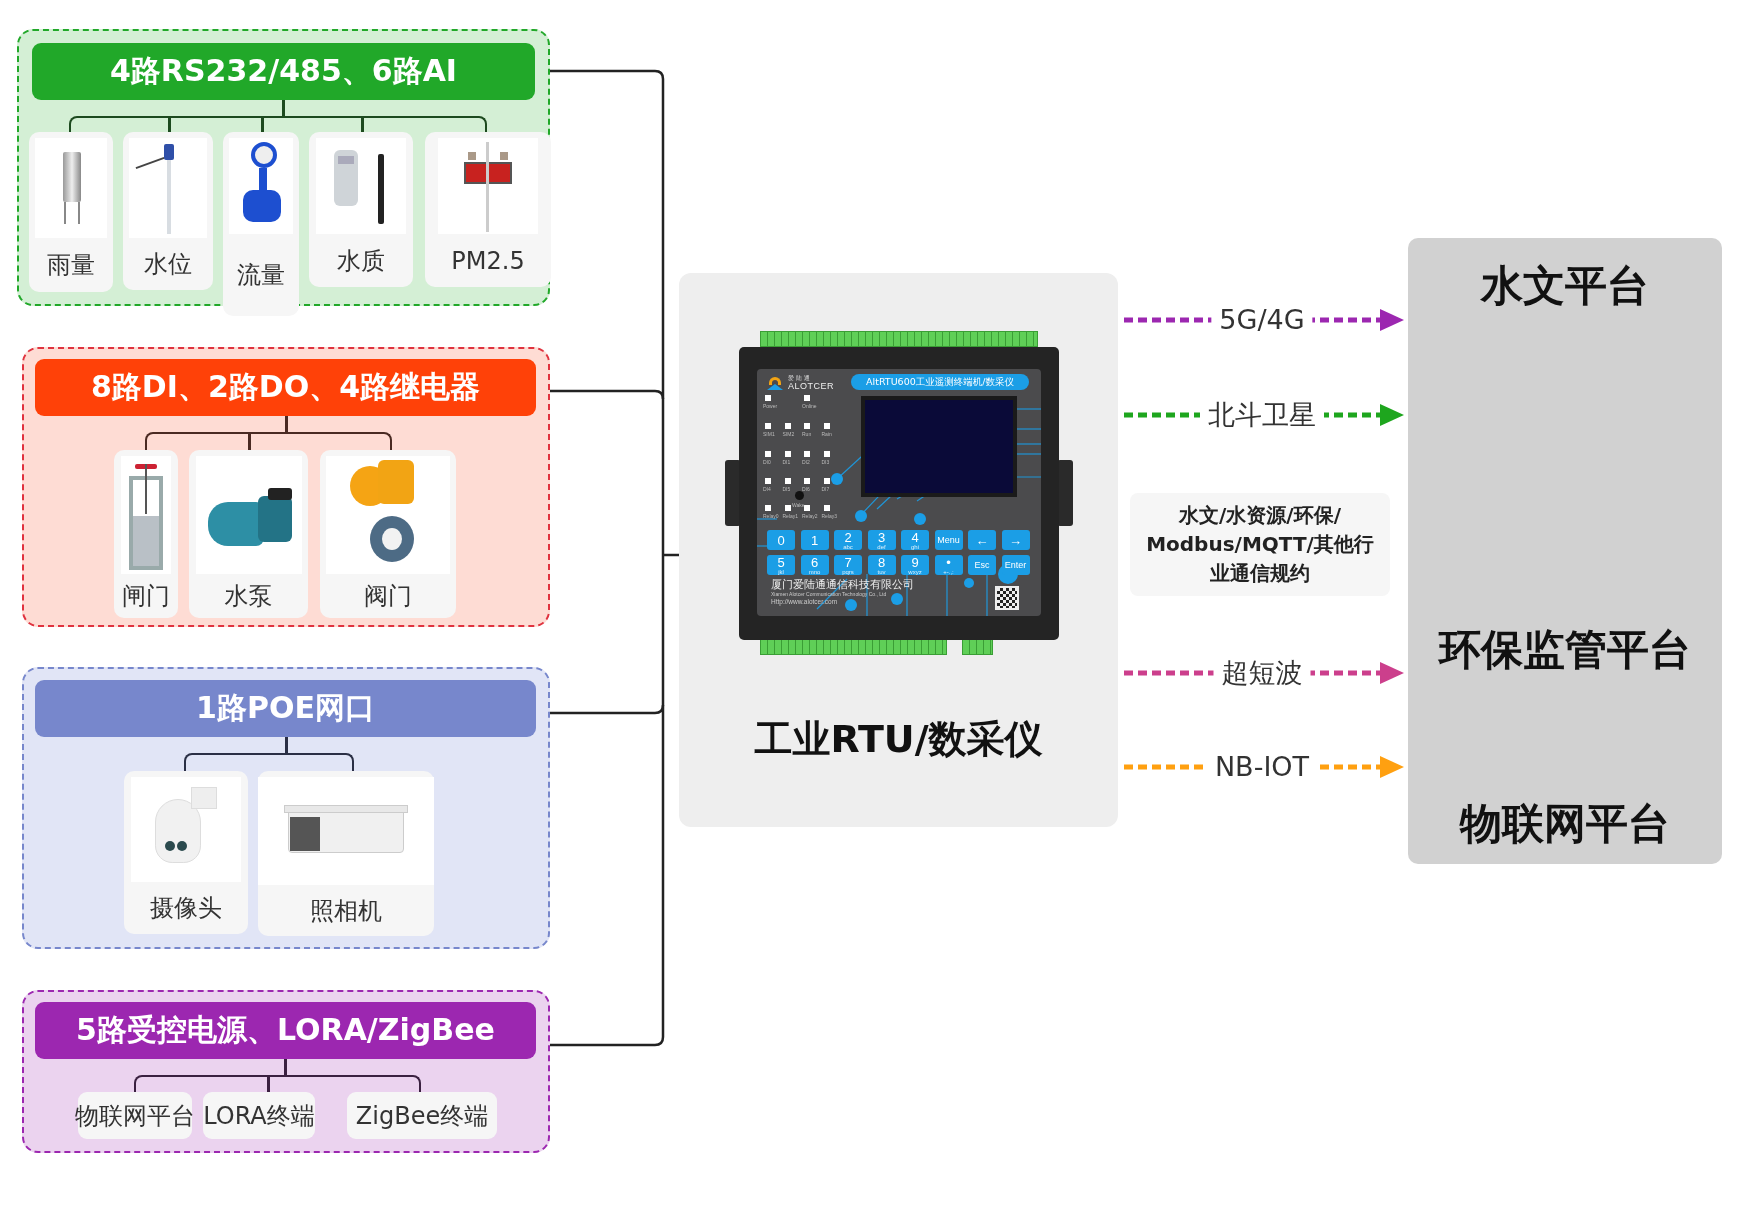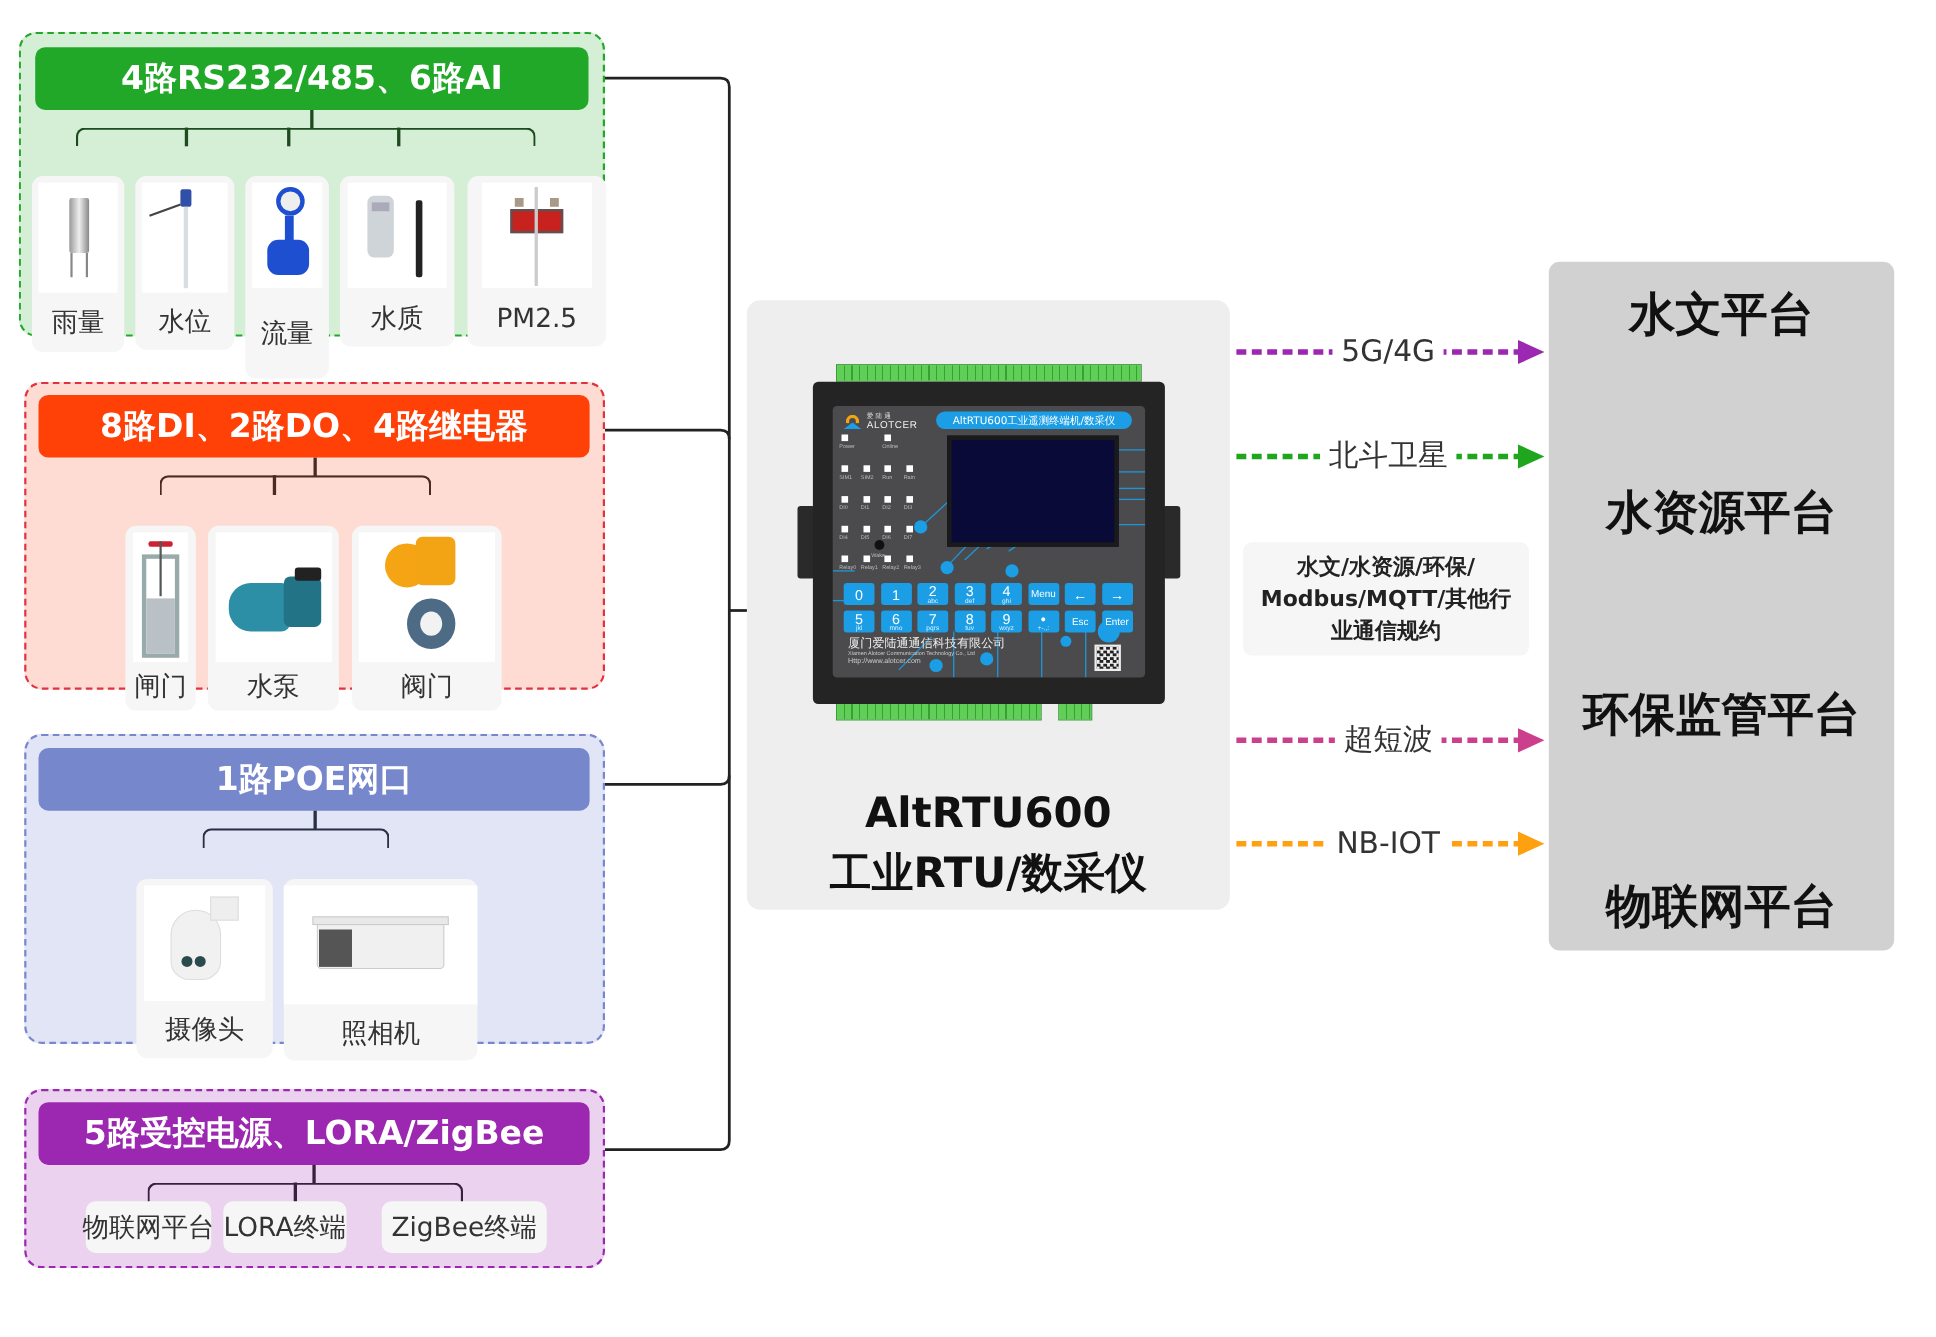--- a/index.html
+++ b/index.html
@@ -1,20 +1,20 @@
 <!DOCTYPE html>
 <html><head>
 <meta charset="utf-8">
 <style>
   html,body{margin:0;padding:0;background:#ffffff;}
   body{width:1760px;height:1215px;position:relative;overflow:hidden;font-family:"DejaVu Sans","Liberation Sans",sans-serif;}
   .abs{position:absolute;box-sizing:border-box;}
   .section{border:2.5px dashed;border-radius:16px;}
   .sec-header{border-radius:9px;color:#fff;font-weight:bold;font-size:30px;display:flex;align-items:center;justify-content:center;letter-spacing:0px;white-space:nowrap;}
-  .card{background:#f6f6f6;border-radius:10px;display:flex;flex-direction:column;align-items:center;margin-top:28px;}
+  .card{background:#f6f6f6;border-radius:10px;display:flex;flex-direction:column;align-items:center;}
   .card .pic{background:#fff;margin-top:6px;position:relative;overflow:hidden;}
   .card .lbl{font-size:24px;color:#333;flex:1;display:flex;align-items:center;justify-content:center;white-space:nowrap;}
   .tcard{background:#f6f6f6;border-radius:9px;font-size:24px;color:#333;display:flex;align-items:center;justify-content:center;white-space:nowrap;}
   .bracket{border:2.5px solid;border-bottom:none;border-radius:8px 8px 0 0;}
   .vline{width:2.5px;}
   .platform-label{font-weight:bold;font-size:42px;color:#111;width:100%;text-align:center;left:0;}
   .arrow-label{font-size:27px;color:#333;background:#fff;padding:0 8px;white-space:nowrap;font-family:"DejaVu Sans",sans-serif;}
   .key{background:#1b9ee6;color:#fff;border-radius:3px;font-size:13px;display:flex;flex-direction:column;align-items:center;justify-content:center;line-height:1;font-family:"Liberation Sans",sans-serif;}
   .key small{font-size:6px;opacity:.85;}
   .led{width:6px;height:6px;background:#fff;}
@@ -301,21 +301,20 @@
         </div>
       </div>
     <div class="abs" style="left:14px;top:208px;font-size:11px;color:#eee;white-space:nowrap;">厦门爱陆通通信科技有限公司</div>
     <div class="abs" style="left:14px;top:222px;font-size:5px;color:#ccc;white-space:nowrap;font-family:'Liberation Sans',sans-serif;">Xiamen Alotcer Communication Technology Co., Ltd</div>
     <div class="abs" style="left:14px;top:229px;font-size:6.5px;color:#ccc;white-space:nowrap;font-family:'Liberation Sans',sans-serif;">Http://www.alotcer.com</div>
     <div class="abs" style="left:238px;top:217px;width:24px;height:24px;background:repeating-conic-gradient(#222 0 25%,#eee 0 50%) 0 0/6px 6px;border:2px solid #eee;box-sizing:border-box;"></div>
   </div>
 </div>
 
 <div class="abs" style="left:679px;top:712px;width:439px;text-align:center;font-weight:bold;color:#111;line-height:54px;">
-  <div style="font-size:38px;">AltRTU600</div>
   <div style="font-size:38px;">工业RTU/数采仪</div>
 </div>
 
 <div id="links">
     <svg class="abs" width="290" height="30" style="left: 1122px; top: 305px;">
       <line x1="2" y1="15" x2="262" y2="15" stroke="#9c27b0" stroke-width="5" stroke-dasharray="9 5"></line>
       <polygon points="258,4 282,15 258,26" fill="#9c27b0"></polygon>
     </svg>
     <div class="abs arrow-label" style="left: 1262px; top: 302px; transform: translateX(-50%); line-height: 36px;">5G/4G</div>
     <svg class="abs" width="290" height="30" style="left: 1122px; top: 400px;">
@@ -336,16 +335,15 @@
   </div>
 
 <div class="abs" style="left:1130px;top:493px;width:260px;height:103px;background:#f6f6f6;border-radius:8px;display:flex;flex-direction:column;align-items:center;justify-content:center;font-weight:bold;font-size:20px;color:#222;line-height:29px;">
   <div>水文/水资源/环保/</div>
   <div style="white-space:nowrap;">Modbus/MQTT/其他行</div>
   <div>业通信规约</div>
 </div>
 
 <div class="abs" style="left:1408px;top:238px;width:314px;height:626px;background:#d1d1d1;border-radius:10px;">
   <div class="abs platform-label" style="top:20px;">水文平台</div>
-  <div class="abs platform-label" style="top:200px;">水资源平台</div>
   <div class="abs platform-label" style="top:384px;">环保监管平台</div>
   <div class="abs platform-label" style="top:558px;">物联网平台</div>
 </div>
 
 </body></html>

